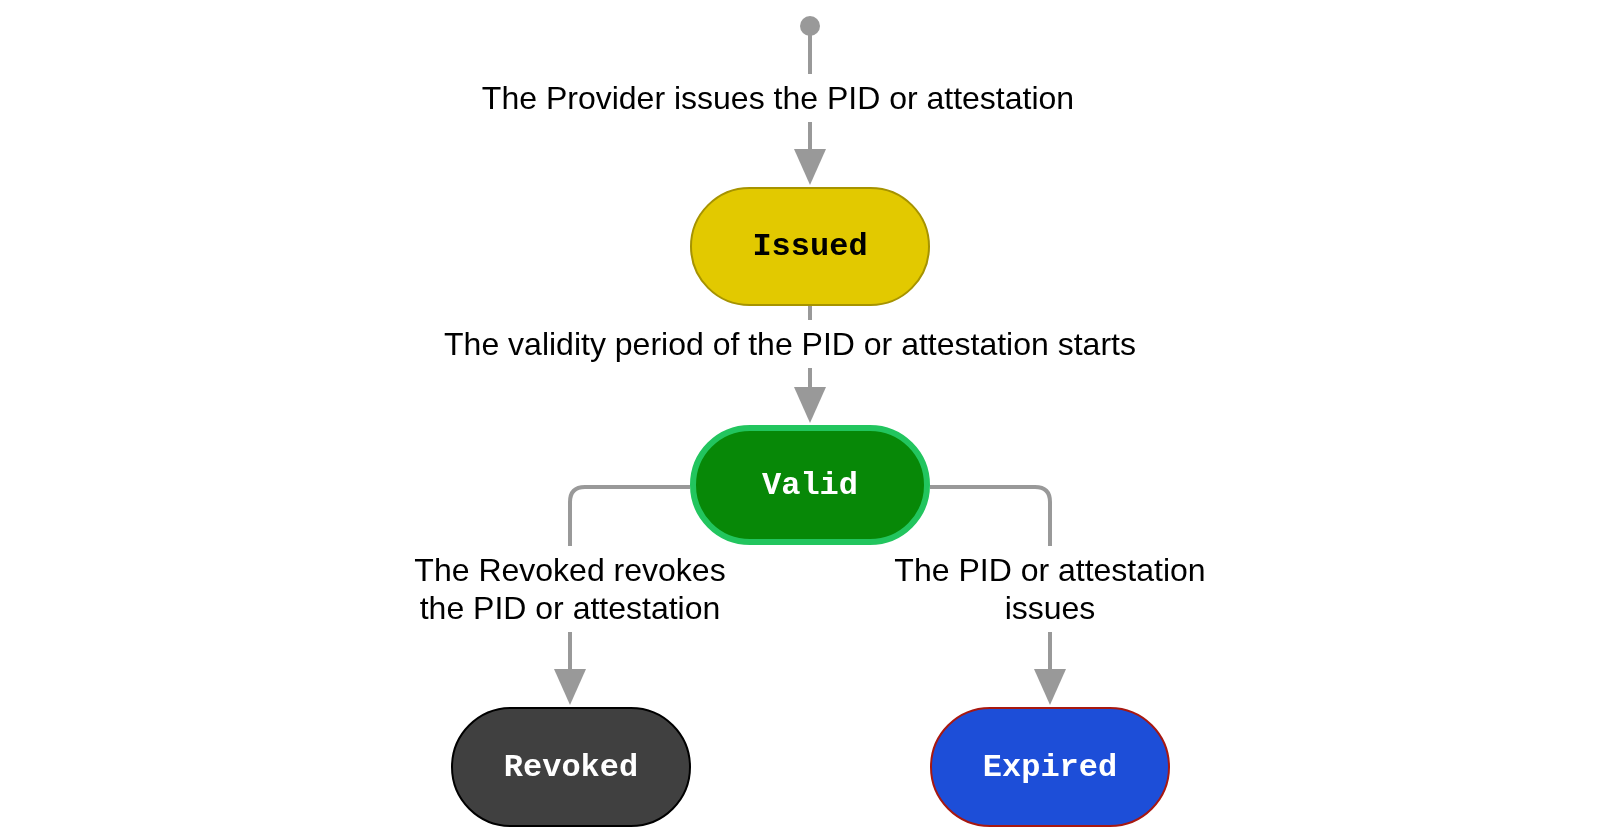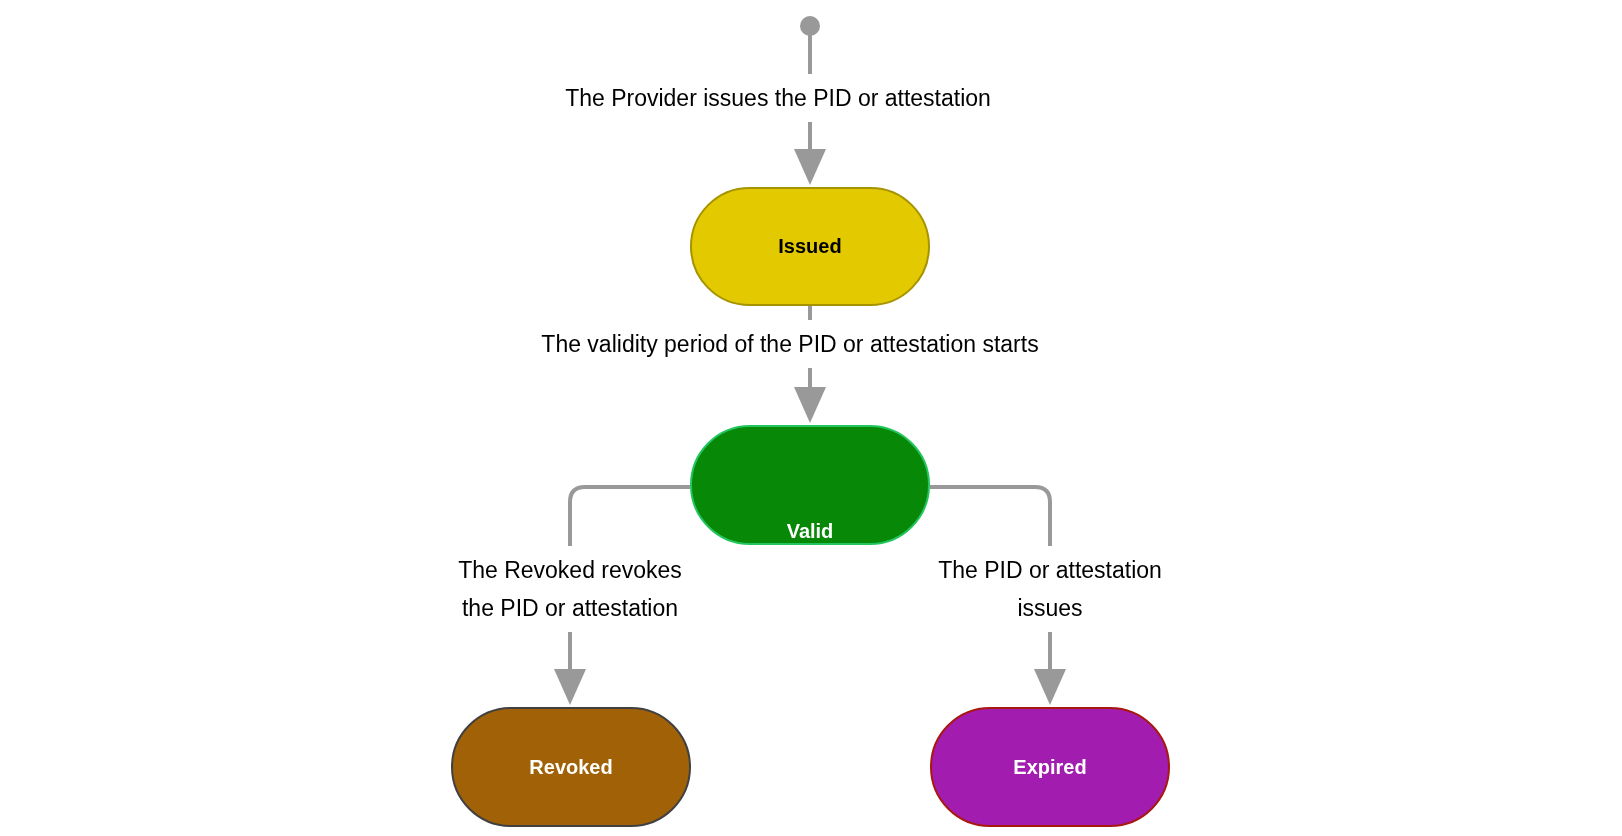--- a/index.html
+++ b/index.html
@@ -21,58 +21,58 @@
     fill: none;
     stroke-width: 4px;
   }
   .state-node {
     position: absolute;
     z-index: 3;
     display: flex;
     align-items: center;
     justify-content: center;
     border-radius: 60px;
-    font-size: 20px;
+    font-size: 32px;
     font-weight: bold;
     box-sizing: border-box;
     width: 240px;
     height: 120px;
+    font-family: Liberation Mono, monospace;
   }
   .node-issued {
     left: 690px; top: 187px; height: 119px;
     background: #E2C900;
     border: 2px solid #A69300;
     color: #000000;
   }
   .node-valid {
     left: 690px; top: 425px;
     background: #078807;
-    border: 2px solid #22c55e;
+    border: 6px solid #22c55e;
     color: #ffffff;
-    align-items: flex-end;
   }
   .node-revoked {
     left: 451px; top: 707px;
-    background: #a16207;
-    border: 2px solid #404040;
+    background: #404040;
+    border: 2px solid #000000;
     color: #ffffff;
   }
   .node-expired {
     left: 930px; top: 707px;
-    background: #a21caf;
+    background: #1d4ed8;
     border: 2px solid #A81810;
     color: #ffffff;
   }
   .edge-label {
     position: absolute;
     z-index: 2;
     transform: translate(-50%, -50%);
     background: #ffffff;
     color: #000000;
-    font-size: 23px;
+    font-size: 32px;
     line-height: 38px;
     text-align: center;
     white-space: nowrap;
     padding: 5px 8px;
   }
 </style>
 </head>
 <body>
 
 <div class="canvas">

